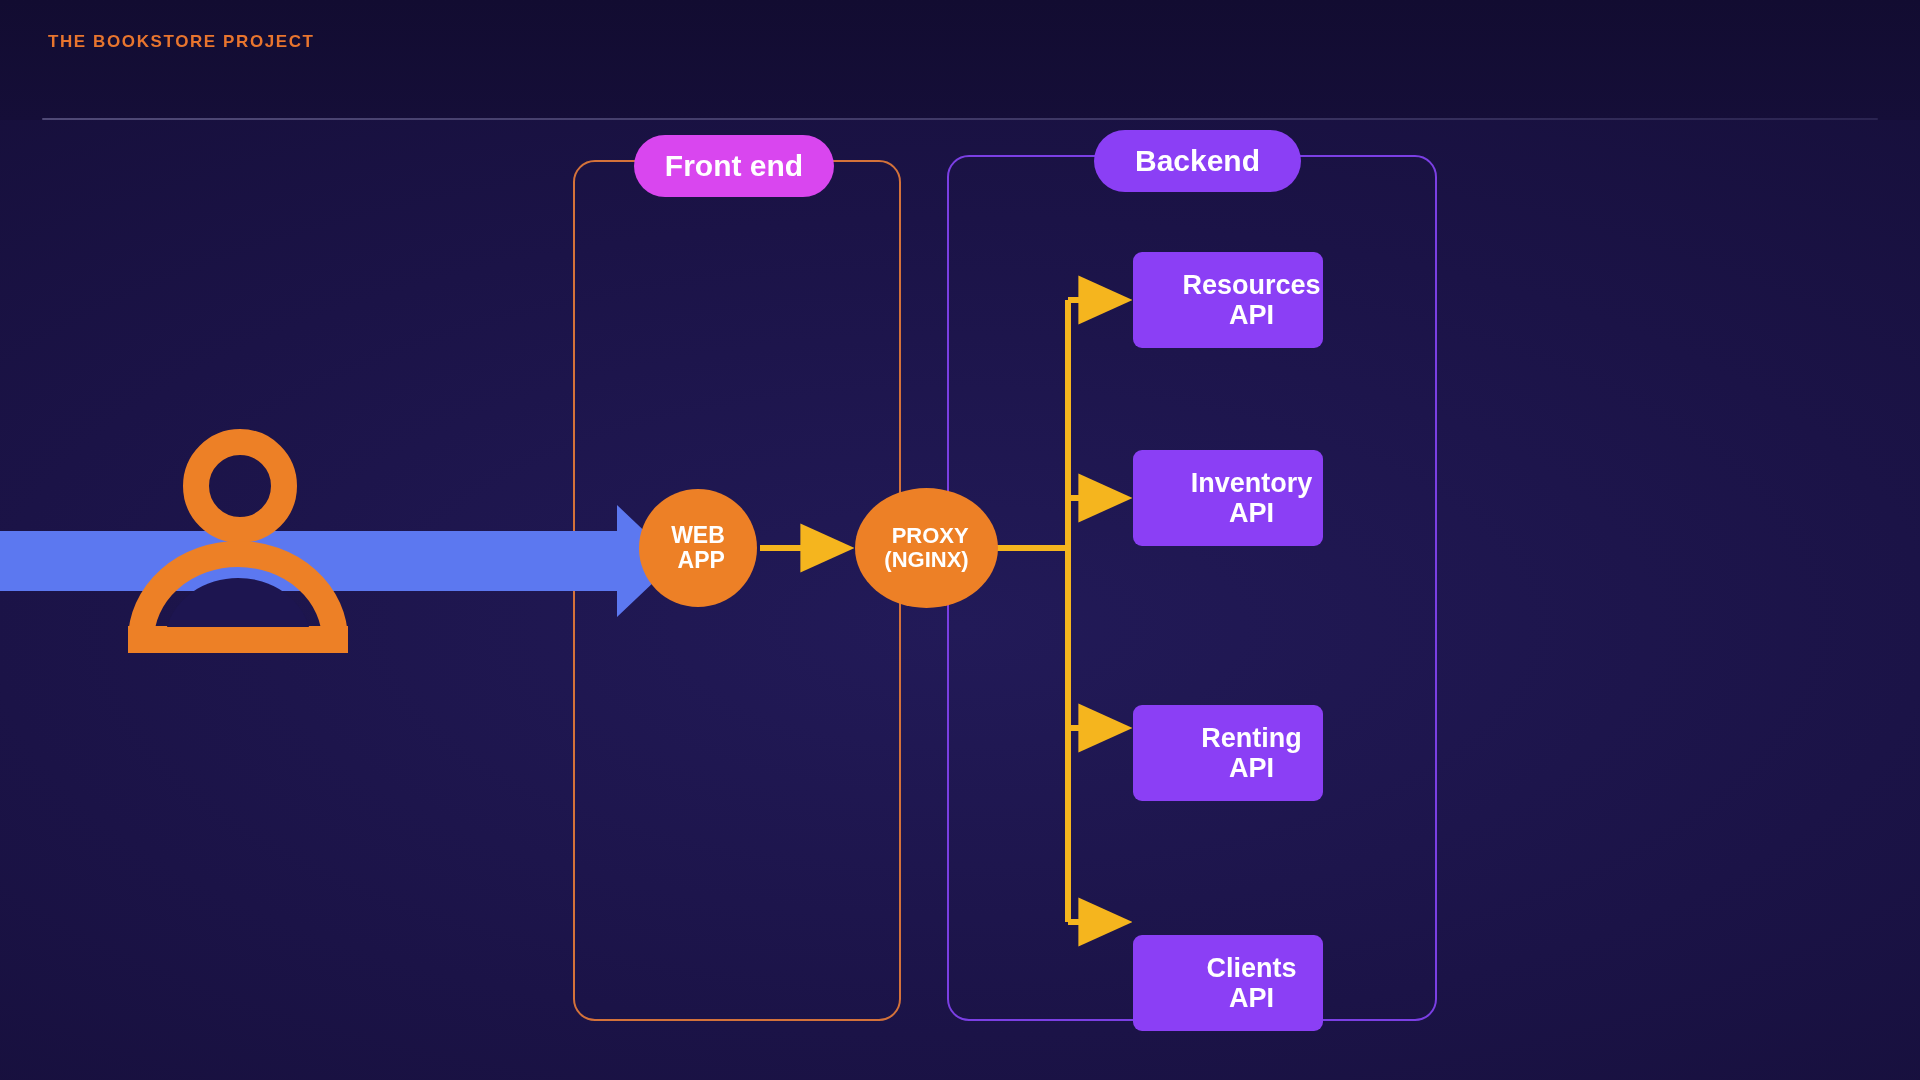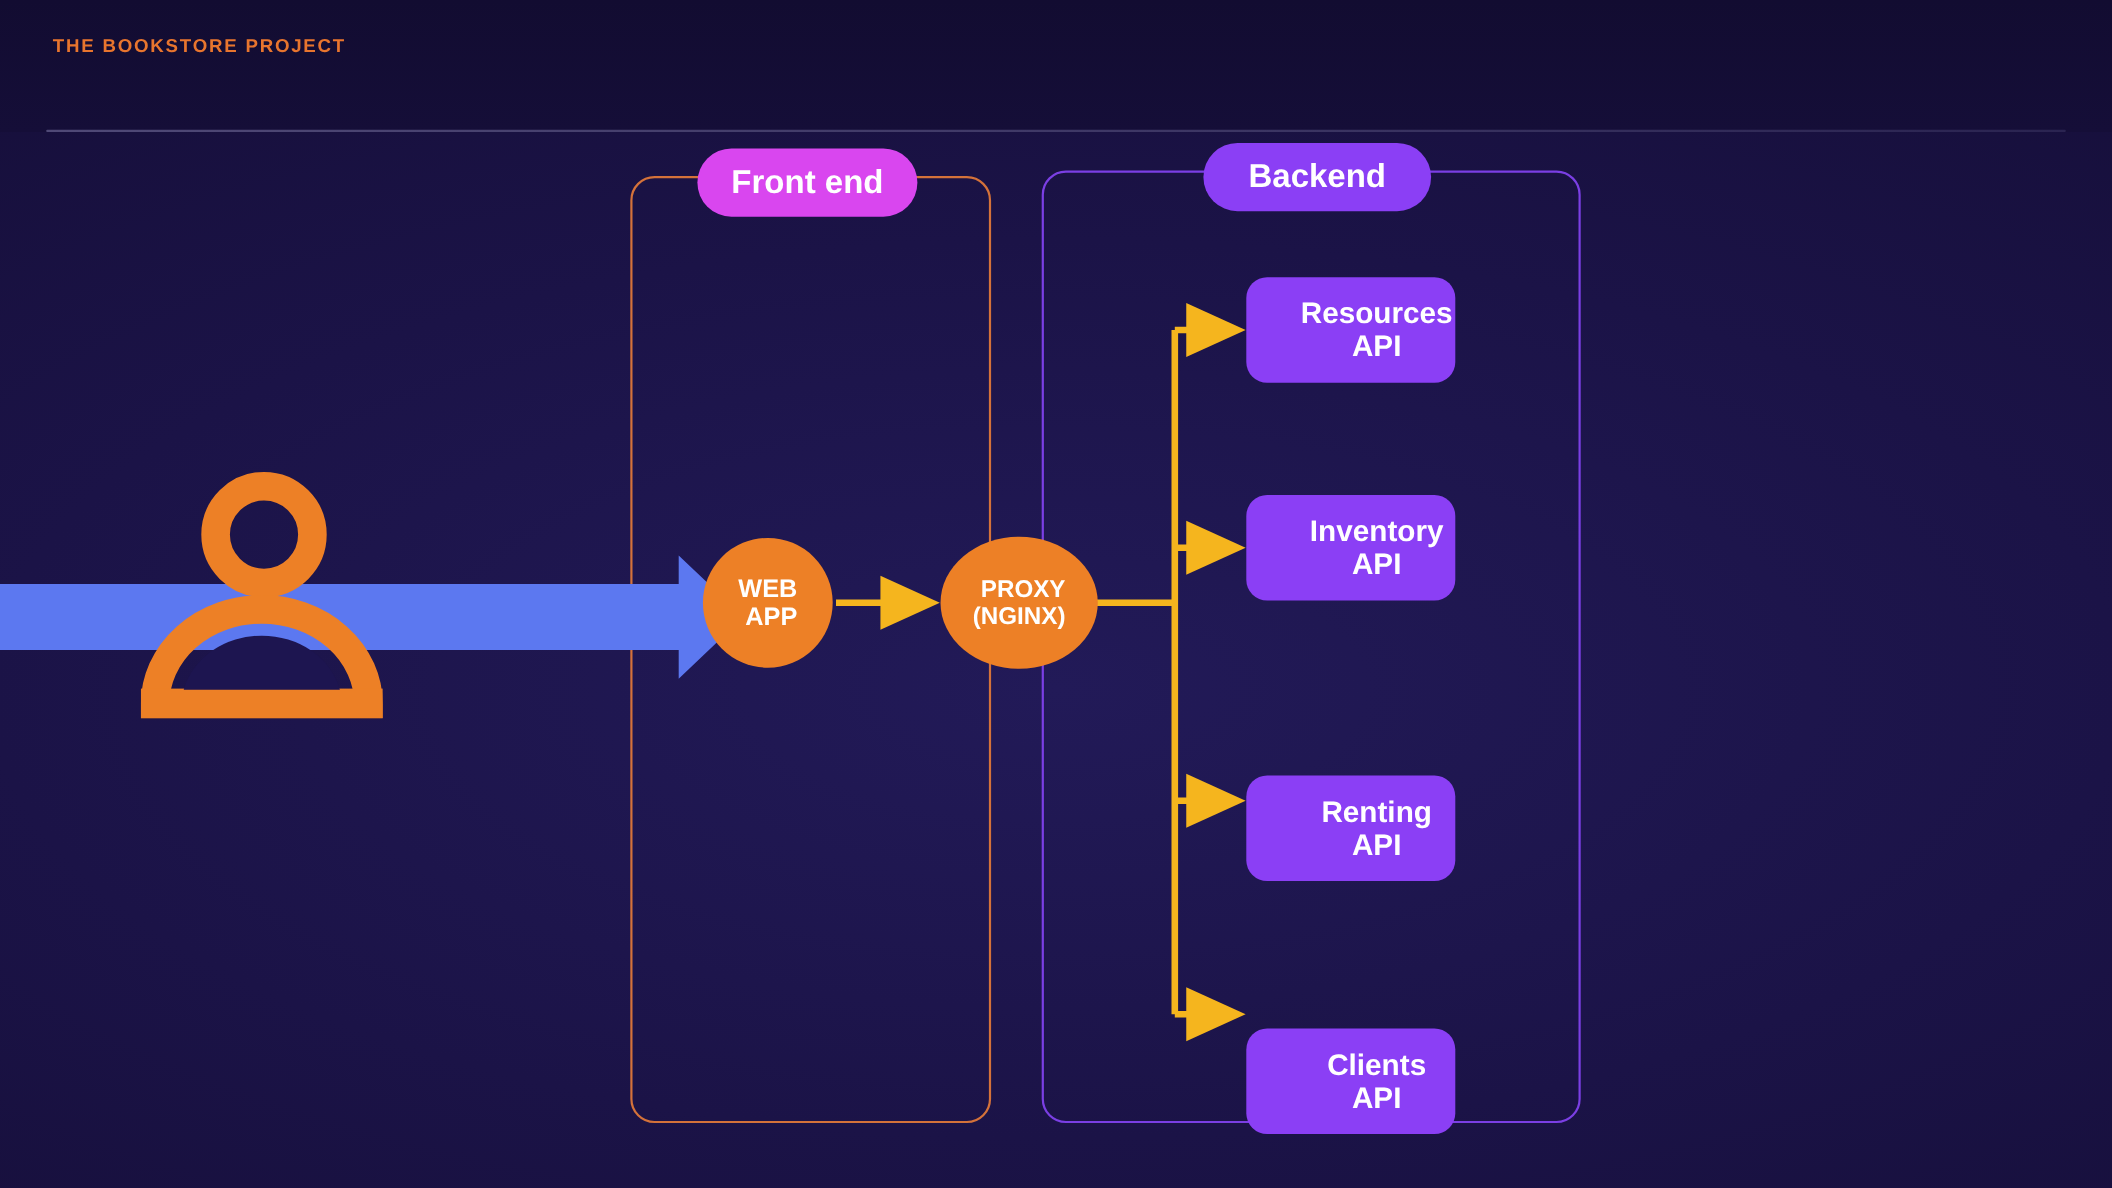--- a/index.html
+++ b/index.html
@@ -103,21 +103,21 @@
     left: 855px; top: 488px; width: 143px; height: 120px;
     border-radius: 50%;
     font-size: 22px;
   }
 
   .api-node {
     position: absolute;
     display: flex; align-items: center; justify-content: center;
     text-align: center;
     width: 190px; height: 96px;
-    border-radius: 19px;
+    border-radius: 9px;
     background: #8B3FF5;
     color: #ffffff;
     font-weight: bold;
     font-size: 27px;
     line-height: 1.12;
     z-index: 5;
     padding-left: 47px;
   }
   #api-resources { left: 1133px; top: 252px; }
   #api-inventory { left: 1133px; top: 450px; }

